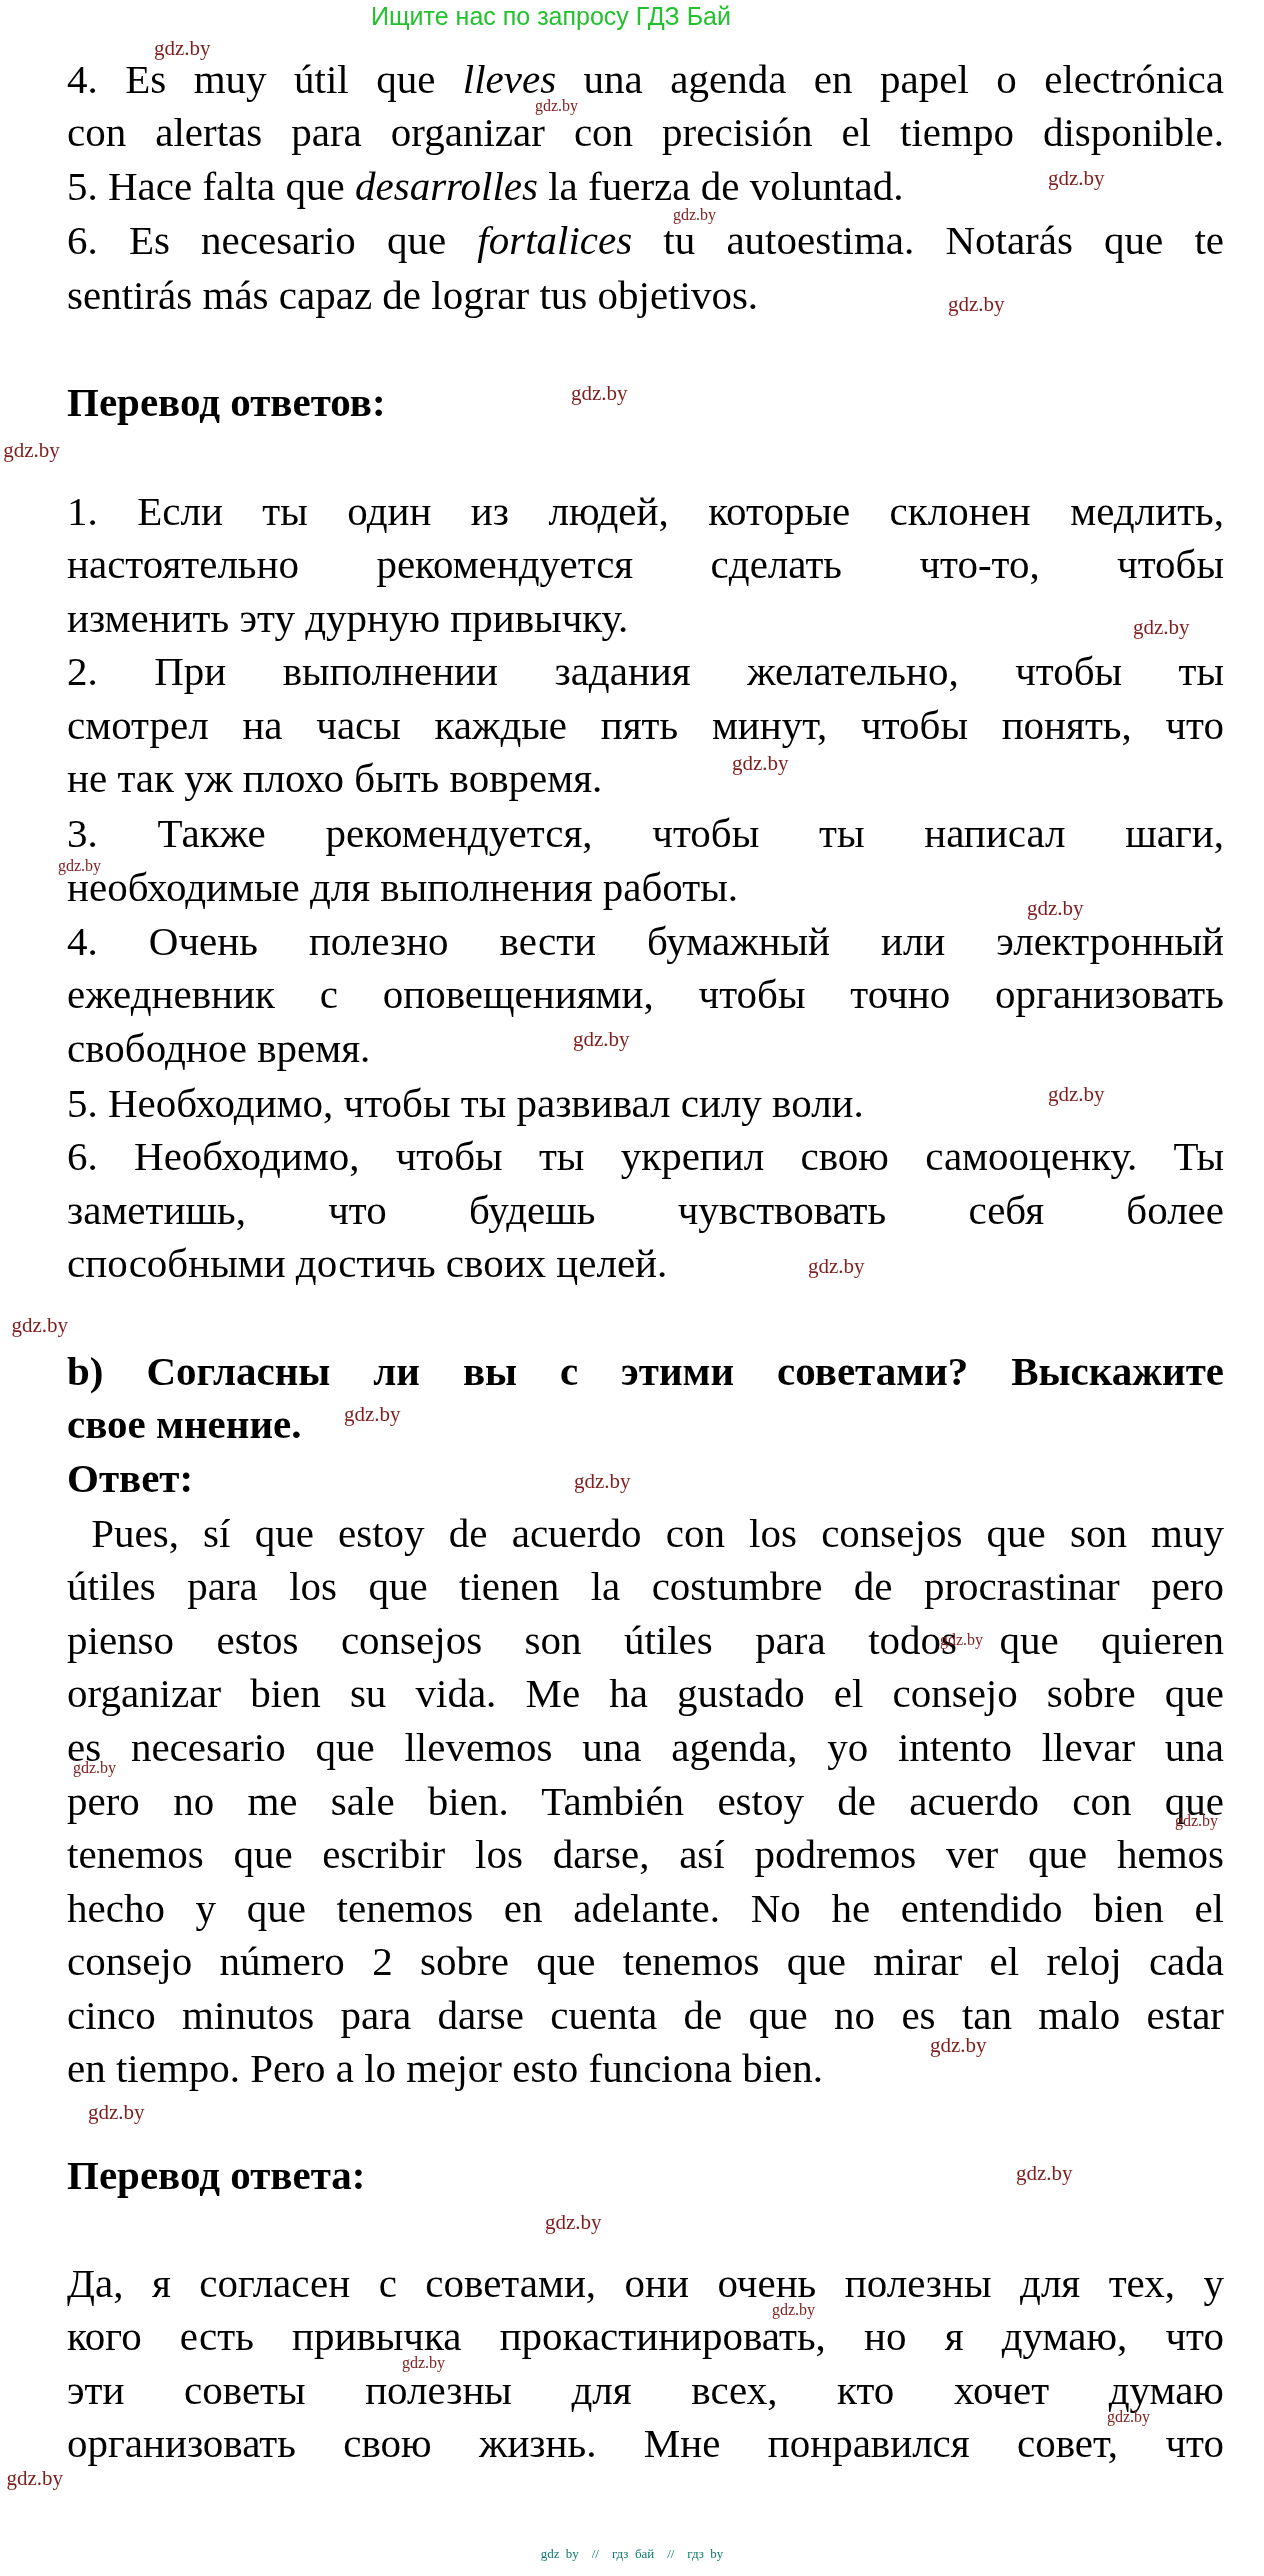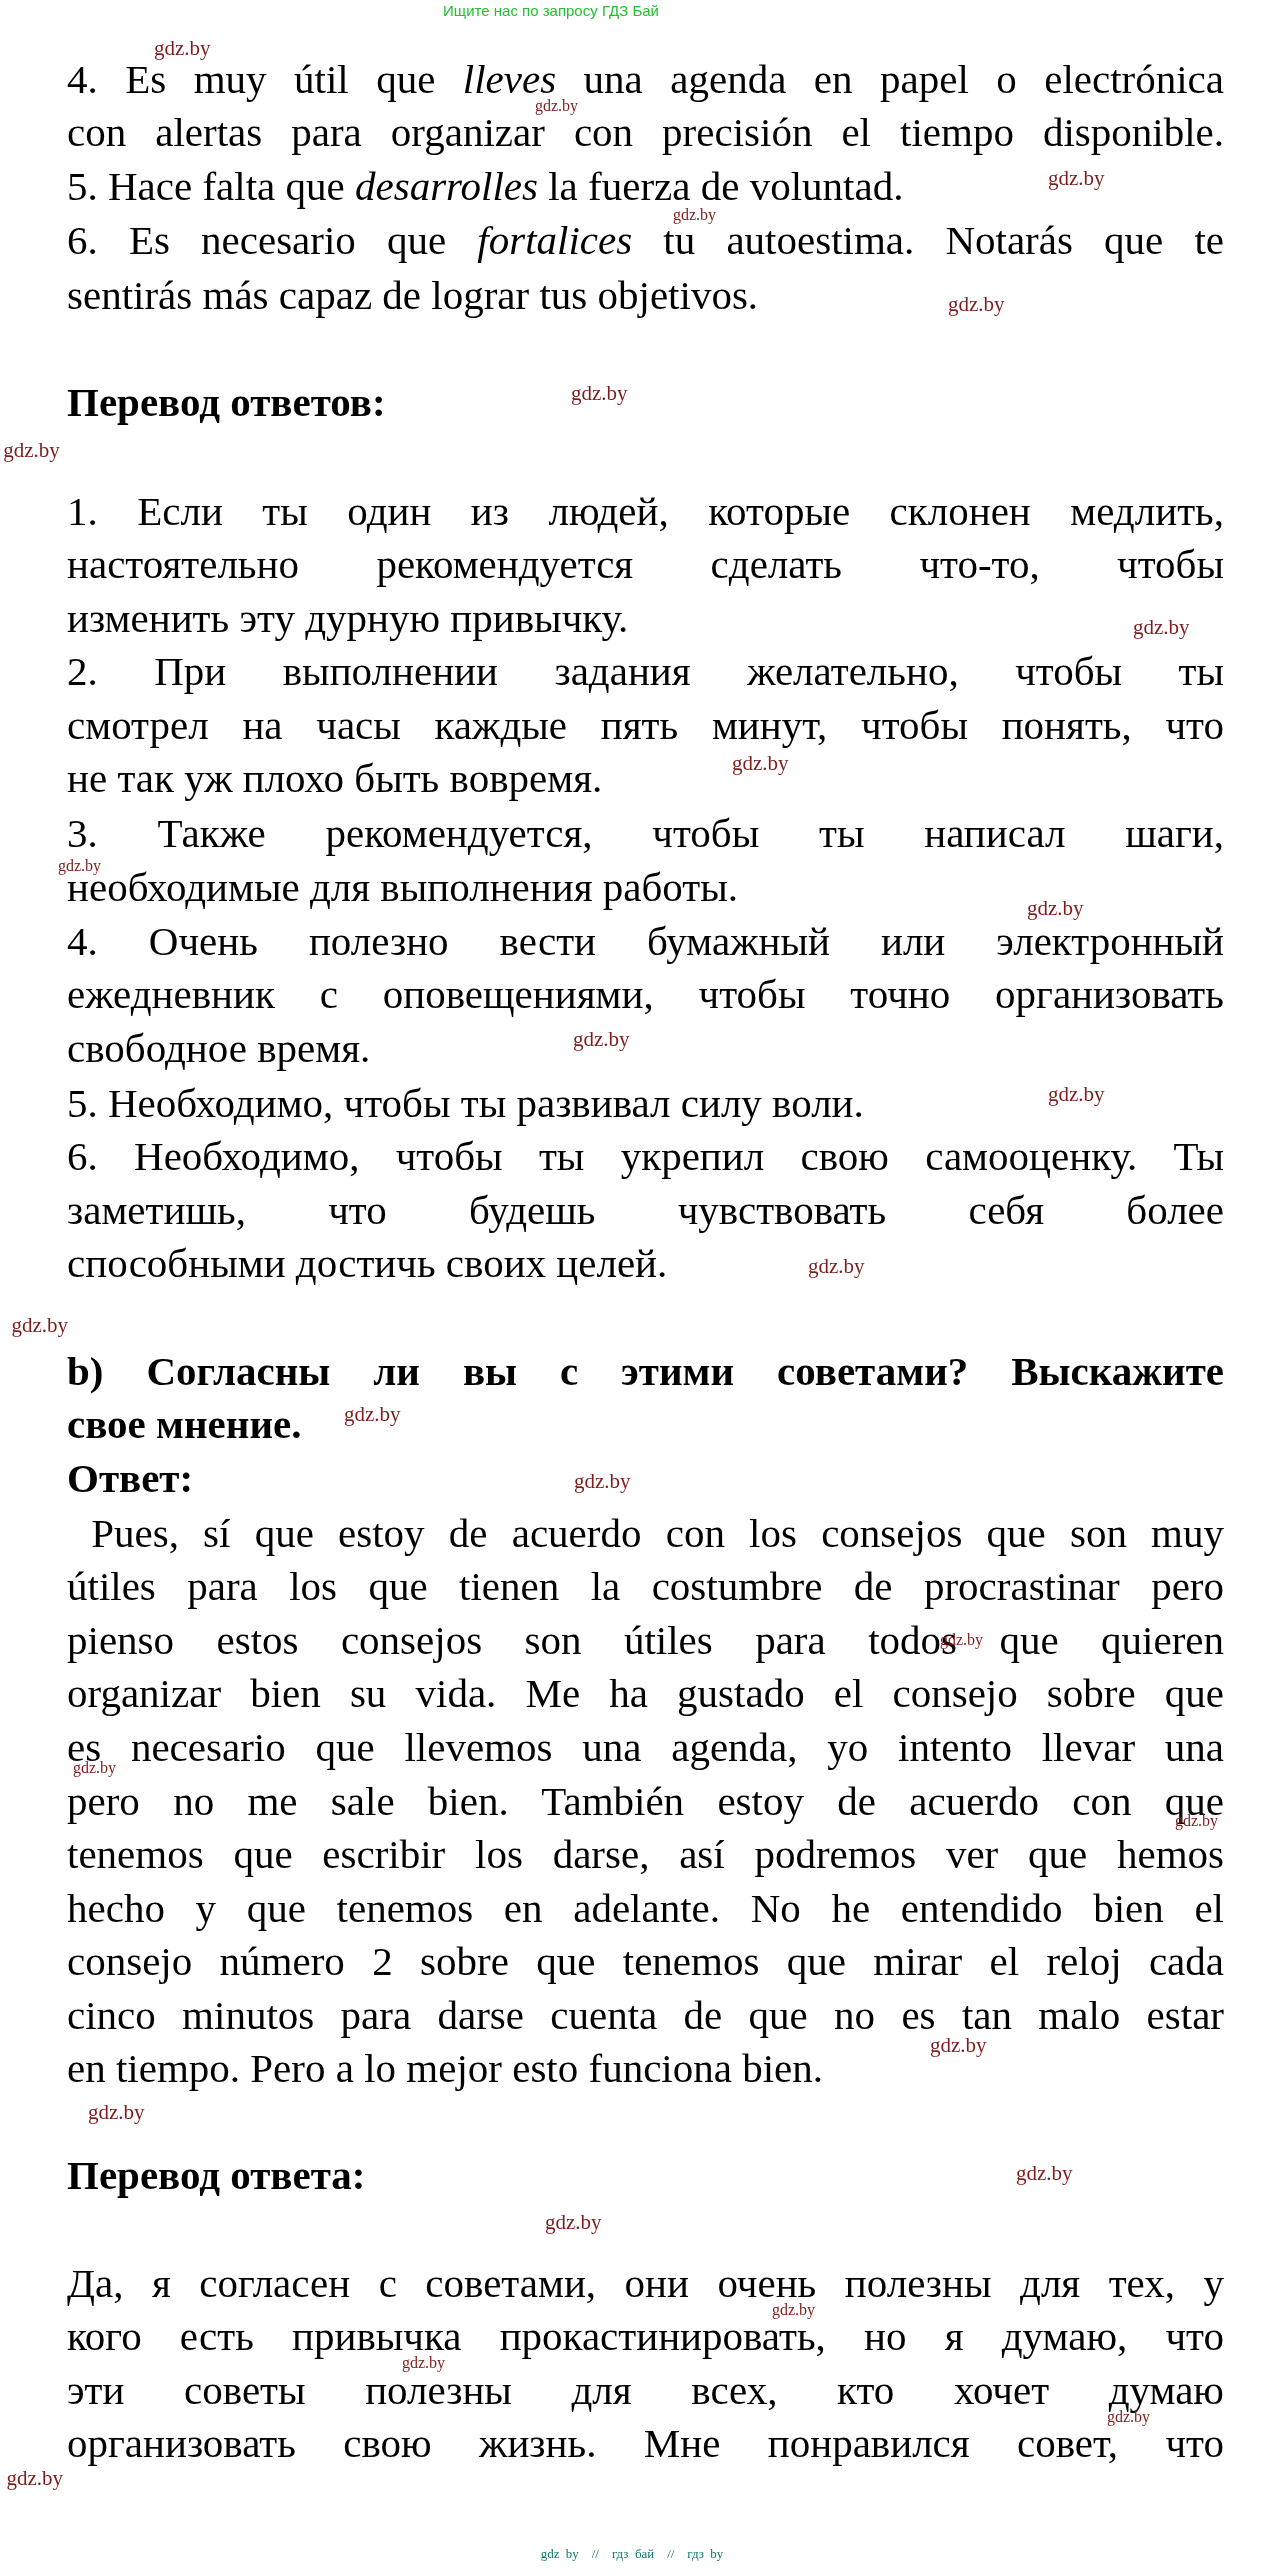--- a/index.html
+++ b/index.html
@@ -1,19 +1,19 @@
 <!DOCTYPE html>
 <html style="font-size:13px"><head>
 <meta charset="utf-8">
 <style>
   html, body { margin: 0; padding: 0; background: #ffffff; }
   body { width: 1264px; height: 2576px; position: relative; overflow: hidden; }
   .header {
     position: absolute; top: 1.6px; left: 0; width: 1102px; text-align: center;
-    font-family: "Liberation Sans", sans-serif; font-size: 15px; color: #22c12e;
+    font-family: "Liberation Sans", sans-serif; font-size: 25px; color: #22c12e;
   }
   .footer {
     position: absolute; top: 2546px; left: 0; width: 1264px; text-align: center;
     font-family: Liberation Serif, serif; font-size: 13px; color: #0f766e;
     word-spacing: 3.2px;
   }
   .line {
     position: absolute; left: 67px; width: 1157px;
     font-family: "Liberation Serif", serif; font-size: 41px; line-height: 54px;
     color: #000; white-space: nowrap;

